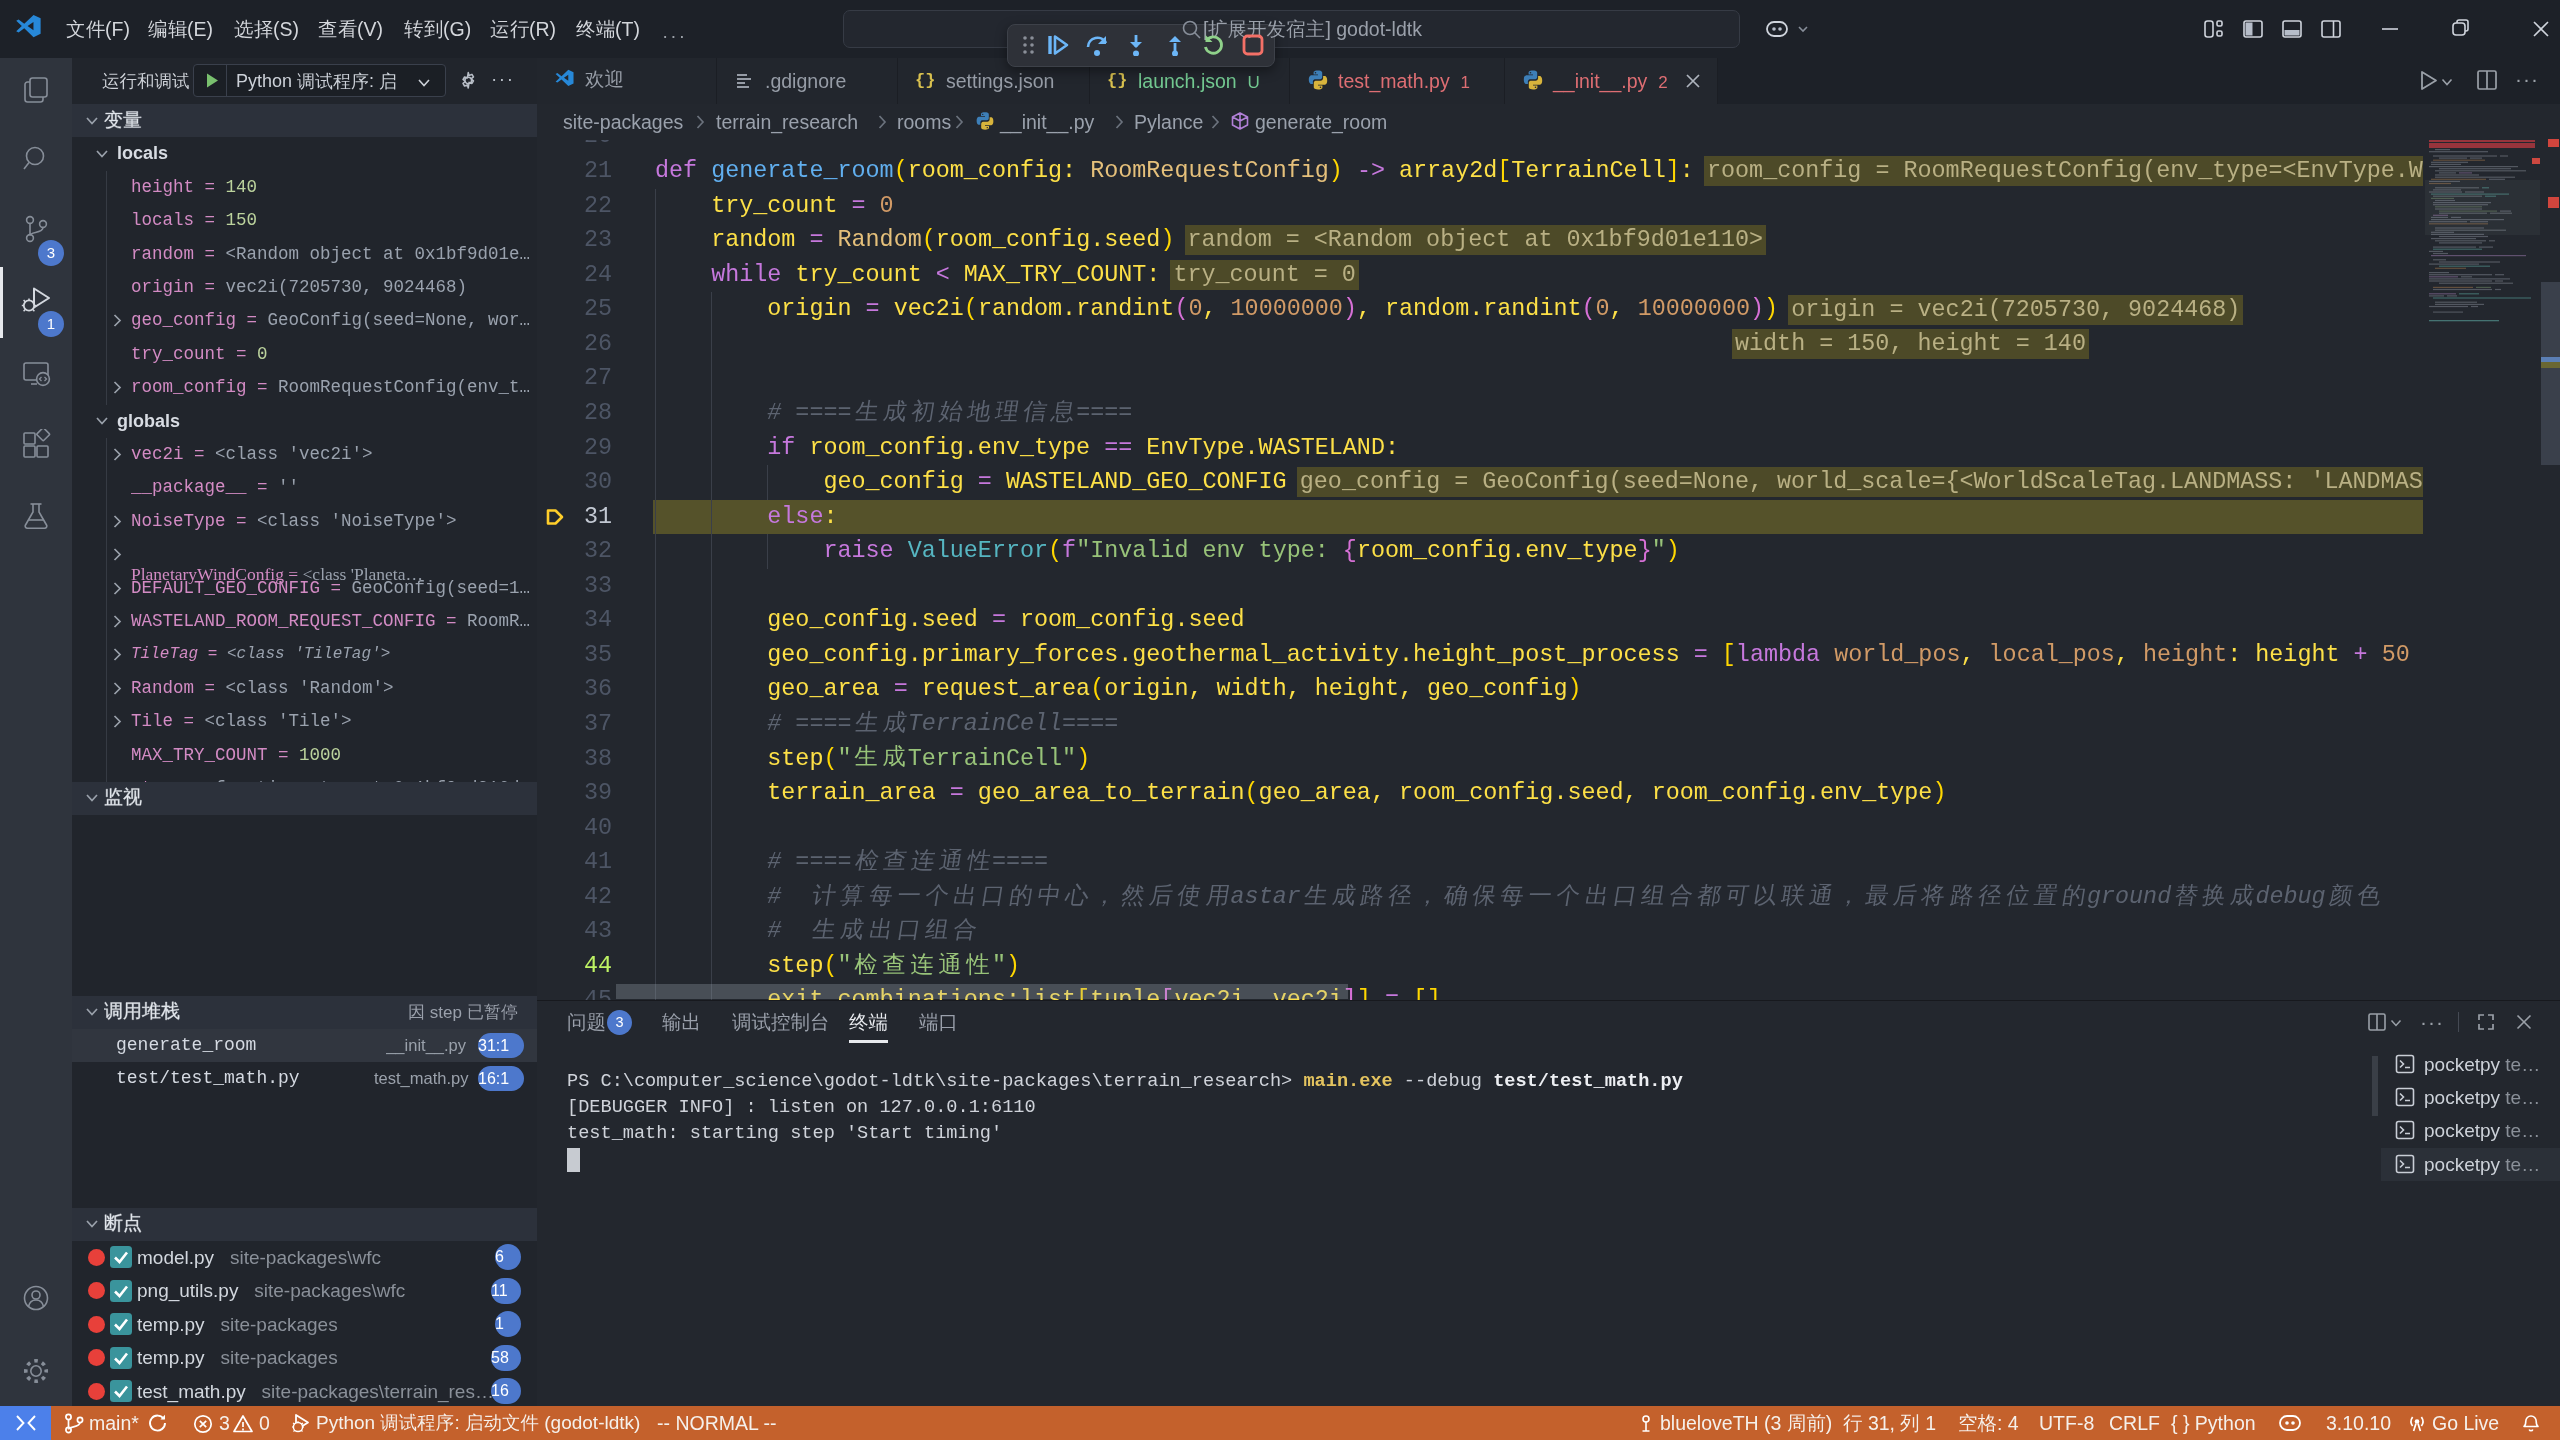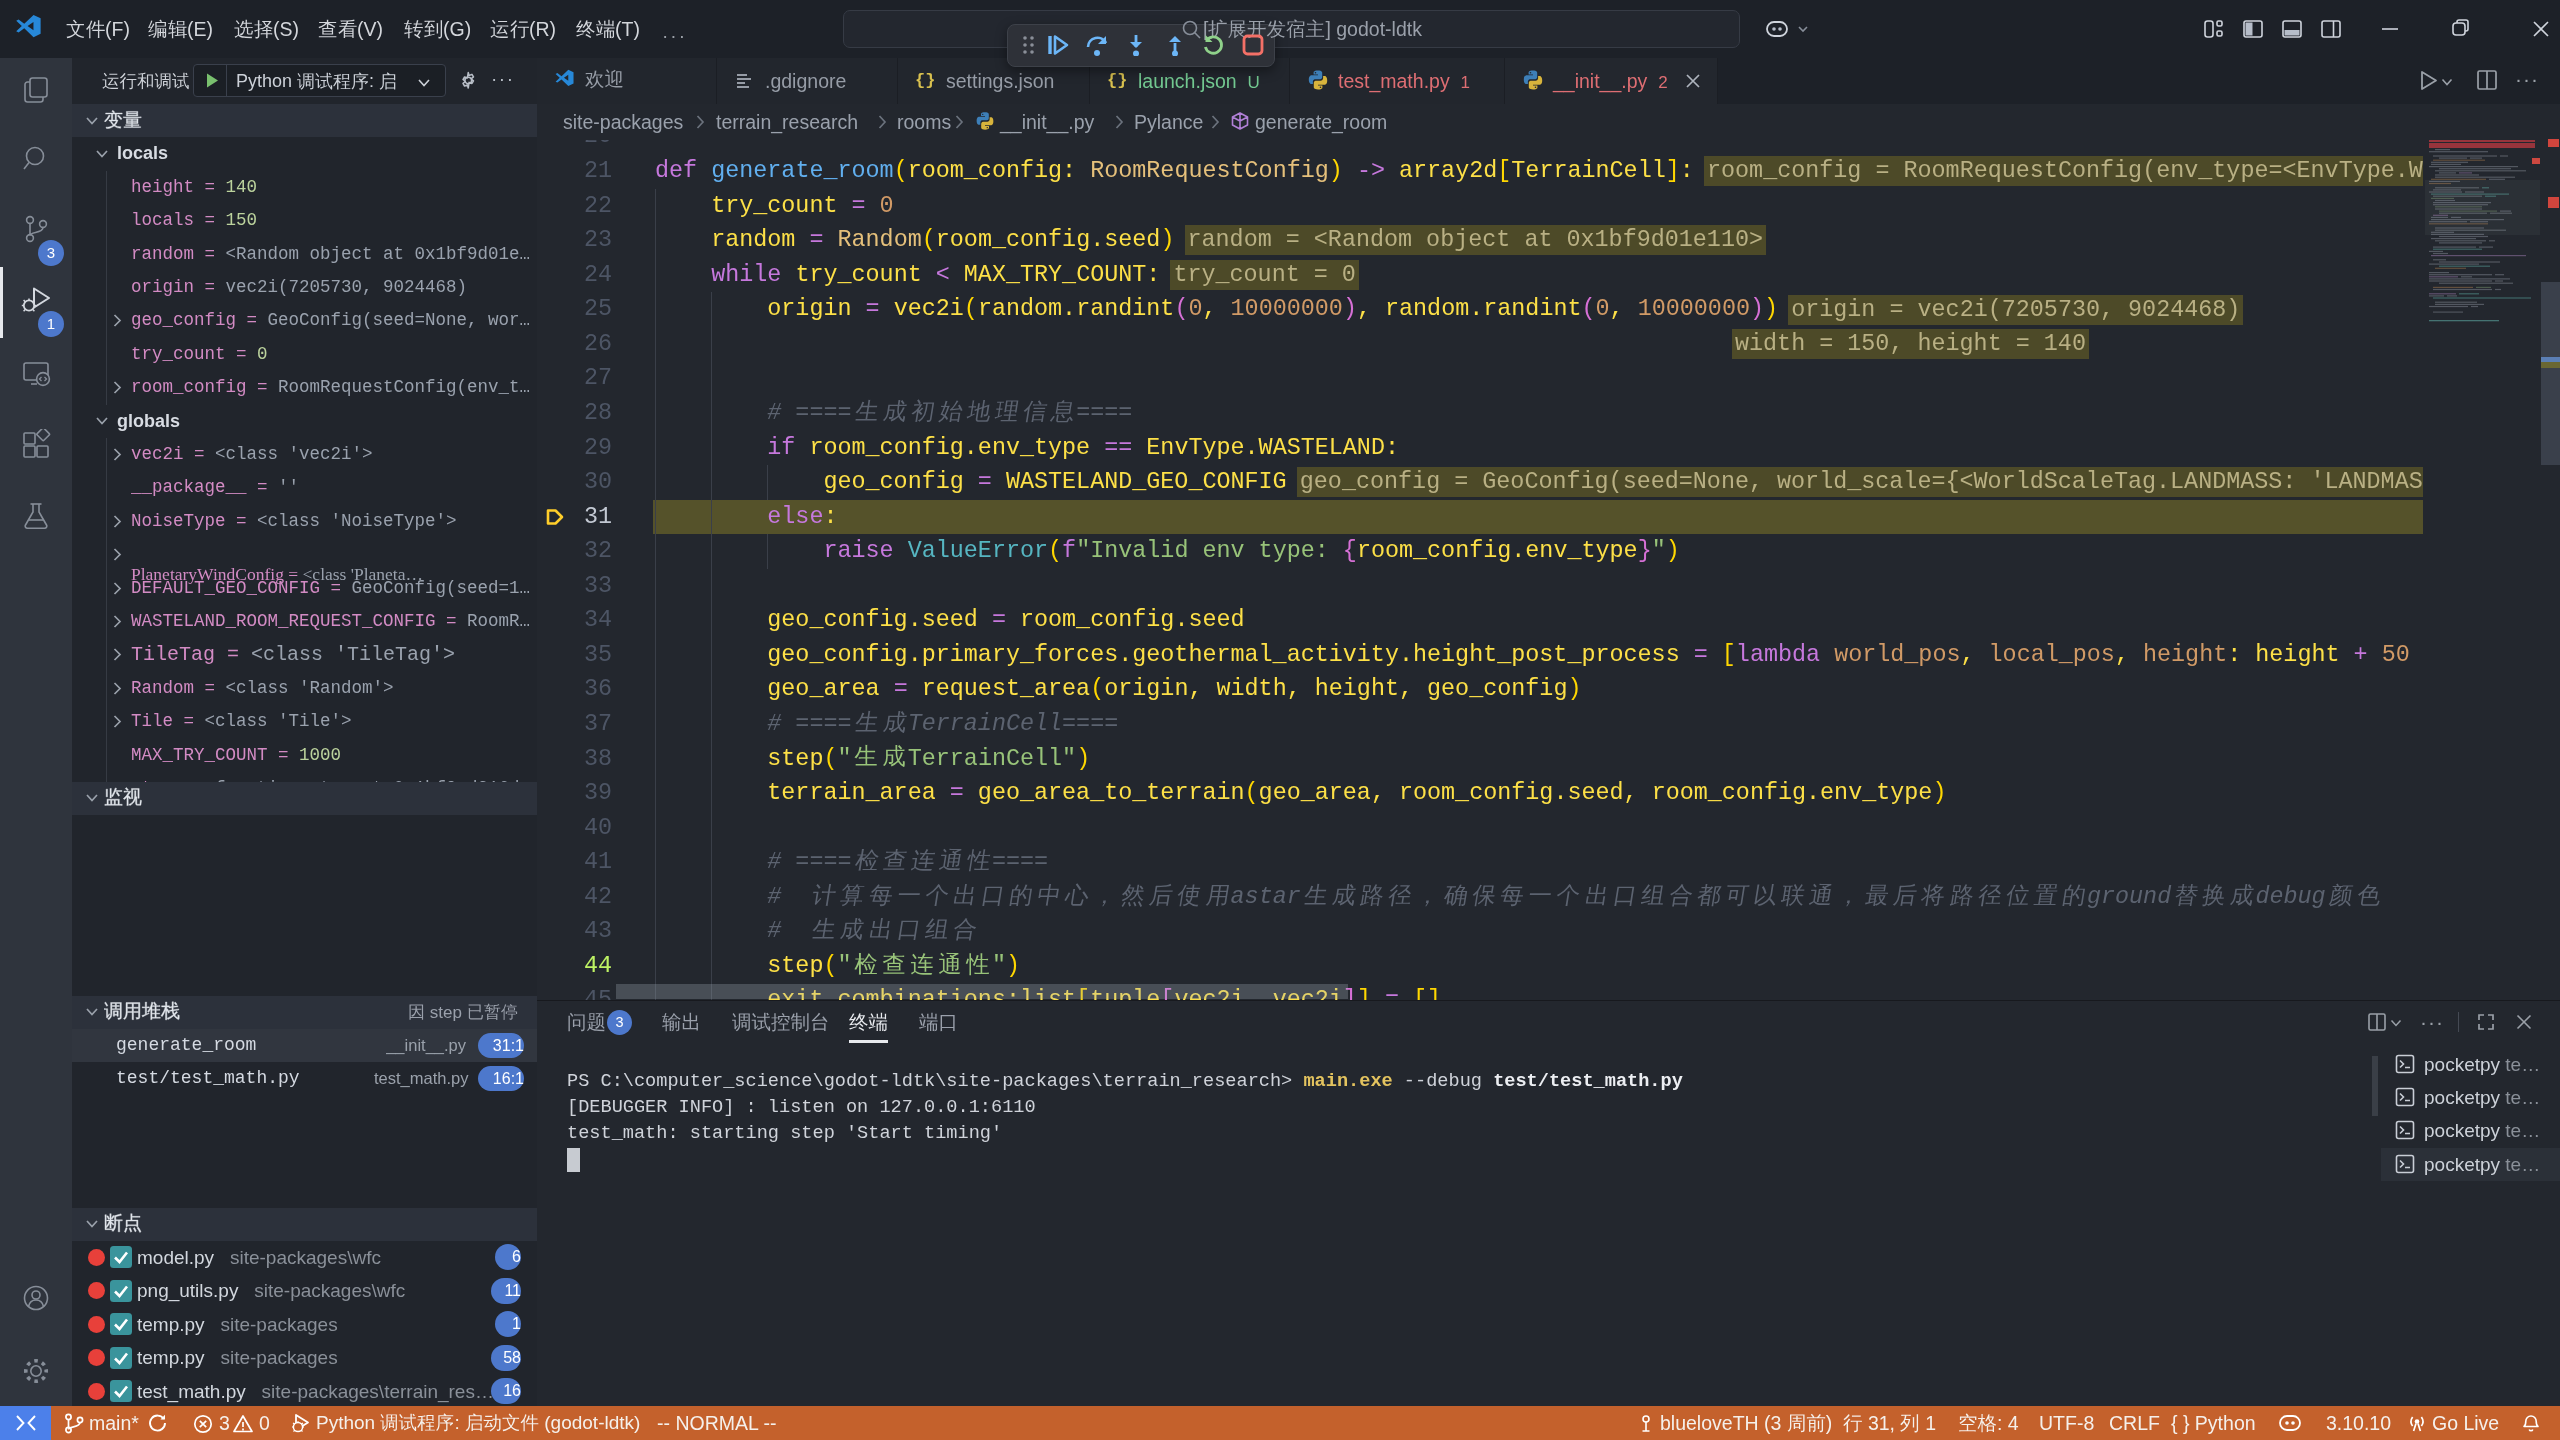--- a/index.html
+++ b/index.html
@@ -11,21 +11,21 @@
 .p{color:#d670d6}.b{color:#61afef}.t{color:#56b6c2}
 .codeline{position:absolute;left:118px;white-space:pre;font-family:"Liberation Mono",monospace;
  font-size:23.4px;line-height:34.56px;height:34.56px}
 .lnum{position:absolute;width:70px;text-align:right;font-family:"Liberation Mono",monospace;
  font-size:23.4px;line-height:34.56px;color:#4d5565}
 .inl{position:absolute;white-space:pre;font-family:"Liberation Mono",monospace;font-size:23.4px;
  line-height:30px;height:30px;background:#4d4a28;color:#b9b084;padding:0 3px}
 .guide{position:absolute;width:1px;background:#3a3f49}
 .vname{color:#d38bc4}.vnum{color:#bcd39d}.vobj{color:#9aa2ae}
 
-.badge{position:absolute;background:#4d78cc;color:#fff;text-align:right;font-size:16px;border-radius:13px}
+.badge{position:absolute;background:#4d78cc;color:#fff;text-align:left;font-size:16px;border-radius:13px}
 .tab{position:absolute;top:58px;height:46px;background:#22262d;border-right:1px solid #1b1e24;overflow:hidden}
 .menu{color:#d3d6db;font-size:19.5px;line-height:58px}
 </style></head><body>
 <svg width="0" height="0" style="position:absolute">
     <defs>
       <path id="g6587" d="M449 -137Q315 -308 260 -557H158Q94 -557 30 -554Q34 -589 30 -623Q94 -620 158 -620H817Q881 -620 945 -623Q941 -589 945 -554Q881 -557 817 -557H721Q704 -395 623 -252Q587 -188 543 -134Q611 -66 716 -14Q822 38 955 46Q924 78 921 122Q787 111 680 54Q573 -4 497 -83Q420 -7 310 53Q199 113 59 129Q60 83 33 45Q165 31 271 -20Q377 -71 449 -137ZM509 -631Q443 -721 365 -801L423 -858Q506 -774 575 -679ZM496 -187Q534 -234 559 -289Q610 -413 636 -557H329Q378 -342 496 -187Z"></path>
       <path id="g4ef6" d="M703 123Q663 119 623 123Q627 50 627 -24V-255H450Q391 -255 333 -252Q336 -284 333 -315Q391 -312 450 -312H627V-522H443Q401 -432 337 -340Q309 -366 272 -372Q336 -459 372 -545Q407 -631 436 -745Q474 -732 513 -727Q498 -654 469 -580H627V-669Q627 -742 623 -816Q663 -811 703 -816Q699 -742 699 -669V-580H827Q885 -580 943 -582Q940 -551 943 -519Q885 -522 827 -522H699V-312H871Q930 -312 988 -315Q984 -284 988 -252Q930 -255 871 -255H699V-24Q699 50 703 123ZM335 -788Q295 -652 232 -534V-5Q232 66 236 136Q200 132 164 136Q167 66 167 -5V-429Q119 -363 60 -309Q38 -345 0 -361Q52 -407 98 -460Q174 -548 207 -632Q238 -715 258 -808Q294 -794 335 -788Z"></path>
       <path id="g7f16" d="M687 21Q651 18 614 21Q617 -46 617 -114V-151H560L561 -22Q561 46 564 114Q528 110 491 114Q494 46 493 -22L492 -406H559V-401H953V21Q950 80 905 100Q867 120 816 120Q817 100 815 79H761V-151H684V-114Q684 -46 687 21ZM384 -717H675L597 -807L653 -855L736 -758L688 -717H943V-484L452 -485V-294Q454 -28 316 114Q288 83 247 81Q390 -36 385 -294ZM828 -193H886V-365H828ZM761 -193V-365H684V-193ZM617 -193V-365H559L560 -193ZM828 -151V41Q832 41 852 42Q873 42 880 37Q886 32 886 0V-151ZM452 -531H876V-671H451ZM50 39Q47 -8 25 -39Q78 -45 142 -60Q207 -76 355 -131L357 -92Q216 -36 157 -10Q98 16 50 39ZM160 -807Q192 -794 230 -787Q225 -767 214 -739Q204 -711 157 -606Q110 -501 92 -467L193 -479Q244 -564 267 -638Q298 -618 333 -605Q323 -579 306 -548Q288 -516 214 -402Q141 -288 115 -252L238 -272L284 -285V-238L244 -233L27 -191L21 -235Q37 -240 49 -254Q98 -314 168 -435L17 -413L12 -457Q27 -461 35 -475Q62 -519 101 -617Q150 -730 160 -807Z"></path>
       <path id="g8f91" d="M396 -421Q398 -445 396 -470Q441 -468 487 -468H882Q928 -468 973 -470Q971 -445 973 -421L866 -423V-82L986 -96Q985 -71 991 -47L866 -37V-11Q866 57 870 124Q833 120 797 124Q800 57 800 -11V-30L444 6Q399 10 354 17Q354 -8 349 -32L470 -42V-423Q433 -423 396 -421ZM800 -160H536V-49L800 -75ZM800 -201V-280H536V-201ZM800 -325V-423H536V-325ZM532 -730V-593H798V-730ZM864 -774Q852 -661 864 -548H466Q478 -661 466 -774ZM185 -832Q216 -818 253 -810Q230 -748 210 -684L206 -671H290Q334 -671 378 -673Q376 -649 378 -625Q334 -627 290 -627H192L118 -393H207V-415Q207 -482 204 -548Q240 -545 276 -548Q273 -482 273 -415V-393H411V-349H273V-193Q339 -206 422 -225L421 -186L273 -149V2Q273 69 276 135Q240 132 204 135Q207 69 207 2V-132L151 -117Q89 -99 29 -80Q29 -127 9 -160Q112 -164 207 -181V-349H36L123 -627L7 -625Q10 -649 7 -673L137 -671L148 -704Q168 -768 185 -832Z"></path>
       <path id="g9009" d="M203 -387H119Q69 -387 19 -384Q22 -411 19 -438Q69 -436 119 -436H271V-50Q326 2 400 18Q492 38 587 40L763 48Q889 55 958 55Q931 86 931 127L619 114Q560 111 533 108Q427 100 347 73Q294 57 258 27Q237 13 219 -5Q131 61 79 111Q64 69 29 41Q106 22 203 -46ZM228 -600Q168 -690 96 -771L152 -821Q227 -737 291 -643ZM777 -63Q732 -63 704 -90Q676 -118 676 -164V-404H577Q582 -211 482 -98Q428 -35 353 -17Q333 -61 292 -87Q400 -96 450 -169Q472 -200 487 -243Q514 -322 503 -404H449Q399 -404 349 -402Q352 -428 349 -453Q327 -469 299 -473Q346 -538 380 -608Q414 -677 453 -785Q488 -769 525 -761Q511 -718 494 -678H610V-702Q610 -772 606 -841Q644 -837 682 -841Q678 -772 678 -702V-678H841Q891 -678 941 -680Q938 -653 941 -626Q891 -628 841 -628H678V-454H880Q930 -454 980 -456Q978 -429 980 -402Q930 -404 880 -404H745V-164Q745 -147 754 -134Q764 -122 778 -122H892Q904 -123 906 -130Q908 -138 909 -142L930 -273Q961 -254 996 -253L963 -86Q960 -70 953 -66Q946 -63 941 -63ZM610 -454V-628H472Q429 -543 369 -455Q409 -454 449 -454Z"></path>
@@ -407,21 +407,21 @@
     <path d="M4.5 2 10 7.5 4.5 13" stroke="#9aa1ab" stroke-width="1.7" fill="none"></path>
   </svg>
 <div class="abs" style="left:131px;top:571.6px;width:400px;height:33px;line-height:33px;white-space:pre;overflow:hidden;font-family:'Liberation Mono',monospace;font-size:17.5px;"><span class="vname">DEFAULT_GEO_CONFIG = </span><span class="vobj">GeoConfig(seed=1…</span></div>
 <svg class="abs" style="left:110px;top:614.0px;" width="15" height="15" viewBox="0 0 15 15">
     <path d="M4.5 2 10 7.5 4.5 13" stroke="#9aa1ab" stroke-width="1.7" fill="none"></path>
   </svg>
 <div class="abs" style="left:131px;top:605.0px;width:400px;height:33px;line-height:33px;white-space:pre;overflow:hidden;font-family:'Liberation Mono',monospace;font-size:17.5px;"><span class="vname">WASTELAND_ROOM_REQUEST_CONFIG = </span><span class="vobj">RoomR…</span></div>
 <svg class="abs" style="left:110px;top:647.4px;" width="15" height="15" viewBox="0 0 15 15">
     <path d="M4.5 2 10 7.5 4.5 13" stroke="#9aa1ab" stroke-width="1.7" fill="none"></path>
   </svg>
-<div class="abs" style="left:131px;top:638.4px;width:400px;height:33px;line-height:33px;white-space:pre;overflow:hidden;font-family:'Liberation Mono',monospace;font-size:20px;"><span class="vname">TileTag = </span><span class="vobj">&lt;class 'TileTag'&gt;</span></div>
+<div class="abs" style="left:131px;top:638.4px;width:400px;height:33px;line-height:33px;white-space:pre;overflow:hidden;font-family:'Liberation Mono',monospace;font-size:16px;font-style:italic;"><span class="vname">TileTag = </span><span class="vobj">&lt;class 'TileTag'&gt;</span></div>
 <svg class="abs" style="left:110px;top:680.8px;" width="15" height="15" viewBox="0 0 15 15">
     <path d="M4.5 2 10 7.5 4.5 13" stroke="#9aa1ab" stroke-width="1.7" fill="none"></path>
   </svg>
 <div class="abs" style="left:131px;top:671.8px;width:400px;height:33px;line-height:33px;white-space:pre;overflow:hidden;font-family:'Liberation Mono',monospace;font-size:17.5px;"><span class="vname">Random = </span><span class="vobj">&lt;class 'Random'&gt;</span></div>
 <svg class="abs" style="left:110px;top:714.2px;" width="15" height="15" viewBox="0 0 15 15">
     <path d="M4.5 2 10 7.5 4.5 13" stroke="#9aa1ab" stroke-width="1.7" fill="none"></path>
   </svg>
 <div class="abs" style="left:131px;top:705.2px;width:400px;height:33px;line-height:33px;white-space:pre;overflow:hidden;font-family:'Liberation Mono',monospace;font-size:17.5px;"><span class="vname">Tile = </span><span class="vobj">&lt;class 'Tile'&gt;</span></div>
 <div class="abs" style="left:131px;top:738.6px;width:400px;height:33px;line-height:33px;white-space:pre;overflow:hidden;font-family:'Liberation Mono',monospace;font-size:17.5px;"><span class="vname">MAX_TRY_COUNT = </span><span class="vnum">1000</span></div>
 <div class="abs" style="left:131px;top:772.0px;width:400px;height:33px;line-height:33px;white-space:pre;overflow:hidden;font-family:'Liberation Mono',monospace;font-size:17.5px;"><span class="vname">step = </span><span class="vobj">&lt;function step at 0x1bf9cd216d</span></div>

